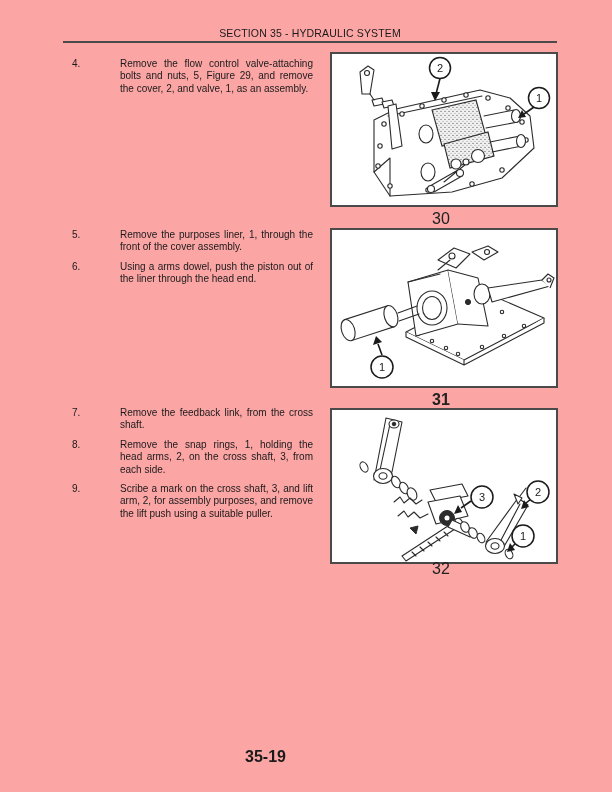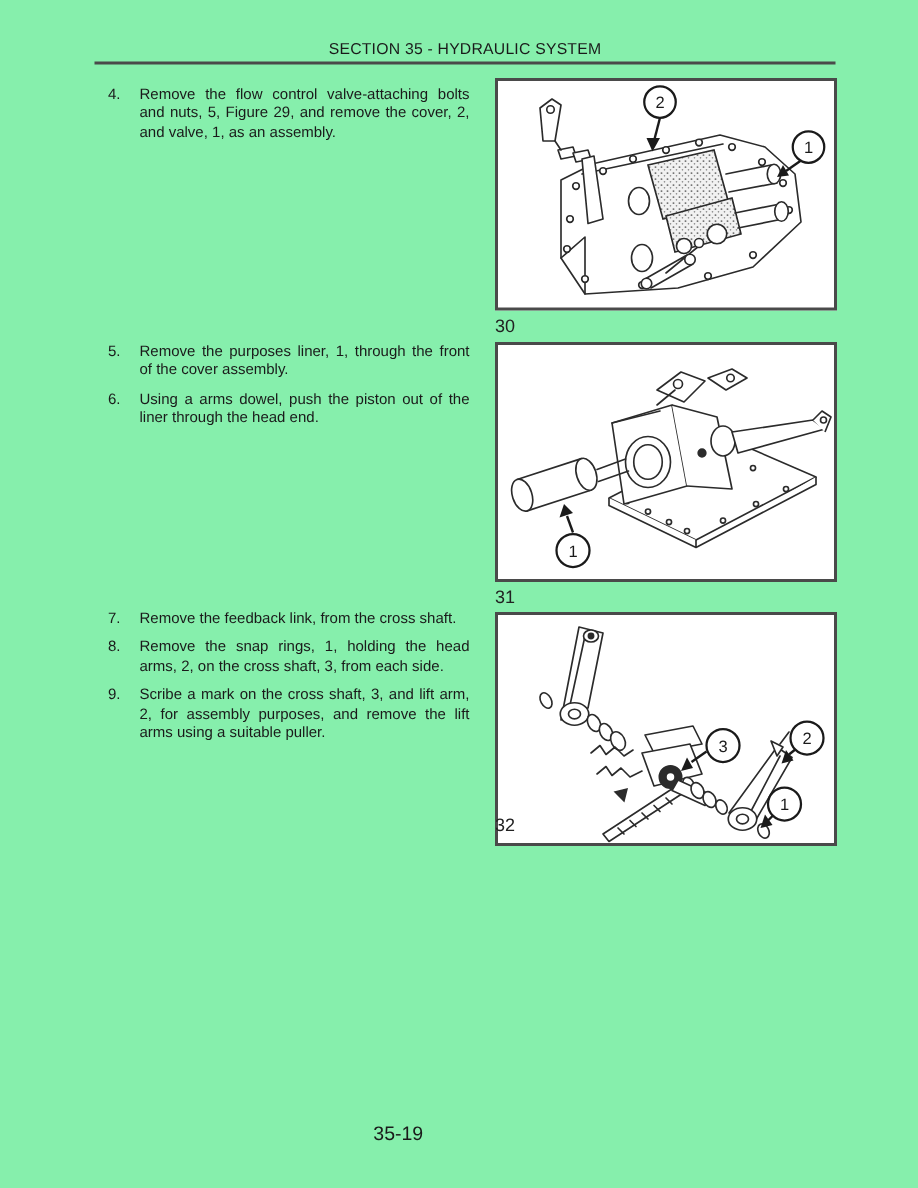--- a/index.html
+++ b/index.html
@@ -1,49 +1,49 @@
 <!DOCTYPE html>
 <html><head>
 <meta charset="utf-8">
 <style>
   html,body{margin:0;padding:0;background:#e8e8e8;}
-  .page{position:relative;width:612px;height:792px;background:#86efac;overflow:hidden;
+  .page{position:relative;width:612px;height:792px;background:#fca5a5;overflow:hidden;
         font-family:"Liberation Sans",sans-serif;color:#1a1a1a;}
   
   .header-title{position:absolute;top:27px;left:63px;width:494px;text-align:center;
         font-size:10.5px;letter-spacing:.15px;}
   .header-rule{position:absolute;top:41px;left:63px;width:494px;height:2px;background:#4a4a4a;}
   
   .steps{position:absolute;left:72px;width:241px;font-size:10px;line-height:12.4px;}
   .steps-1{top:58px;} .steps-2{top:229px;} .steps-3{top:407px;}
   .step{display:flex;margin-top:7px;}
   .step:first-child{margin-top:0;}
   .step .num{flex:none;width:21px;}
-  .step .txt{width:220px;text-align:justify;}
+  .step .txt{width:220px;text-align:justify;margin-left:27px;}
   
   .fig{position:absolute;left:330px;width:228px;margin:0;box-sizing:border-box;
        border:2px solid #4a4a4a;background:#fff;}
   .fig-30{top:52px;height:155px;}
   .fig-31{top:228px;height:160px;}
   .fig-32{top:408px;height:156px;}
   .fig svg{display:block;}
-  .figlabel{position:absolute;left:330px;width:222px;text-align:left;font-size:12px;color:#222;}
-  .figlabel-30{top:210px;} .figlabel-31{top:391px;} .figlabel-32{top:543px;}
+  .figlabel{position:absolute;left:330px;width:222px;text-align:center;font-size:16px;color:#222;}
+  .figlabel-30{top:210px;} .figlabel-31{top:391px;font-weight:bold;} .figlabel-32{top:560px;}
   
   .line{stroke:#2b2b2b;stroke-width:1.1;fill:none;stroke-linejoin:round;stroke-linecap:round;}
   .part{stroke:#2b2b2b;stroke-width:1.1;fill:#ffffff;stroke-linejoin:round;}
   .dark{stroke:#2b2b2b;stroke-width:1;fill:#2b2b2b;}
   .callout-circle{fill:#ffffff;stroke:#1a1a1a;stroke-width:1.5;}
   .callout-num{font-family:"Liberation Sans",sans-serif;font-size:11px;fill:#1a1a1a;
        text-anchor:middle;}
   .arrow-line{stroke:#1a1a1a;stroke-width:1.6;fill:none;}
   .arrow-head{fill:#1a1a1a;stroke:none;}
   
   .footer{position:absolute;top:748px;left:0;width:531px;text-align:center;
-       font-size:13px;font-weight:normal;}
+       font-size:16px;font-weight:bold;}
 </style>
 </head>
 <body>
 
 <div class="page">
 
   <div class="header-title">SECTION 35 - HYDRAULIC SYSTEM</div>
   <div class="header-rule"></div>
 
   <div class="steps steps-1">
@@ -68,21 +68,21 @@
     <div class="step">
       <span class="num">7.</span>
       <span class="txt">Remove the feedback link, from the cross shaft.</span>
     </div>
     <div class="step">
       <span class="num">8.</span>
       <span class="txt">Remove the snap rings, 1, holding the head arms, 2, on the cross shaft, 3, from each side.</span>
     </div>
     <div class="step">
       <span class="num">9.</span>
-      <span class="txt">Scribe a mark on the cross shaft, 3, and lift arm, 2, for assembly purposes, and remove the lift arms using a suitable puller.</span>
+      <span class="txt">Scribe a mark on the cross shaft, 3, and lift arm, 2, for assembly purposes, and remove the lift push using a suitable puller.</span>
     </div>
   </div>
 
   <figure class="fig fig-30">
     <svg width="224" height="151" viewBox="0 0 224 151">
       <defs>
         <pattern id="st30" width="4" height="4" patternUnits="userSpaceOnUse">
           <rect width="4" height="4" fill="#f1f1f1"></rect>
           <circle cx="1" cy="1.4" r="0.65" fill="#6a6a6a"></circle>
           <circle cx="3" cy="3.2" r="0.55" fill="#8a8a8a"></circle>

